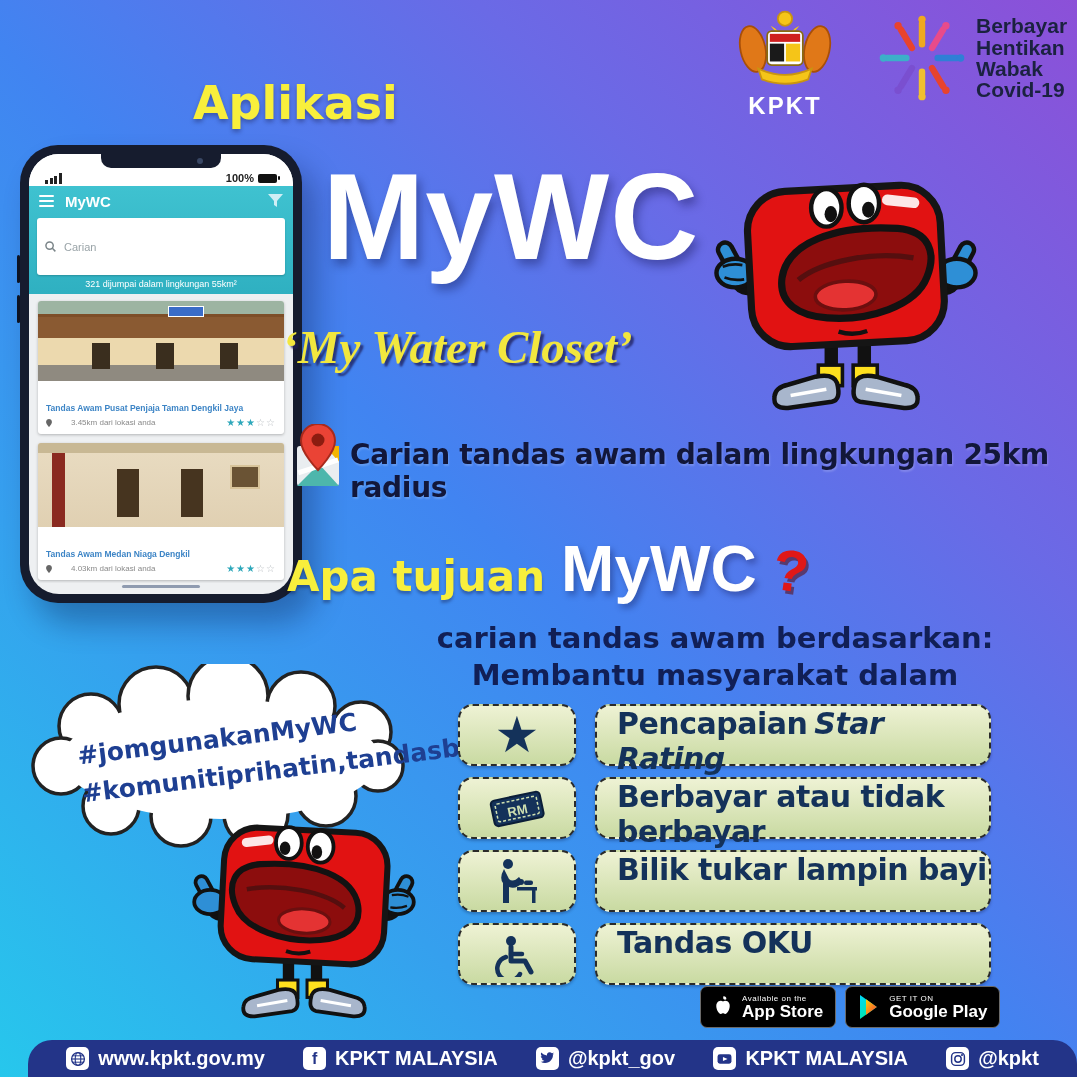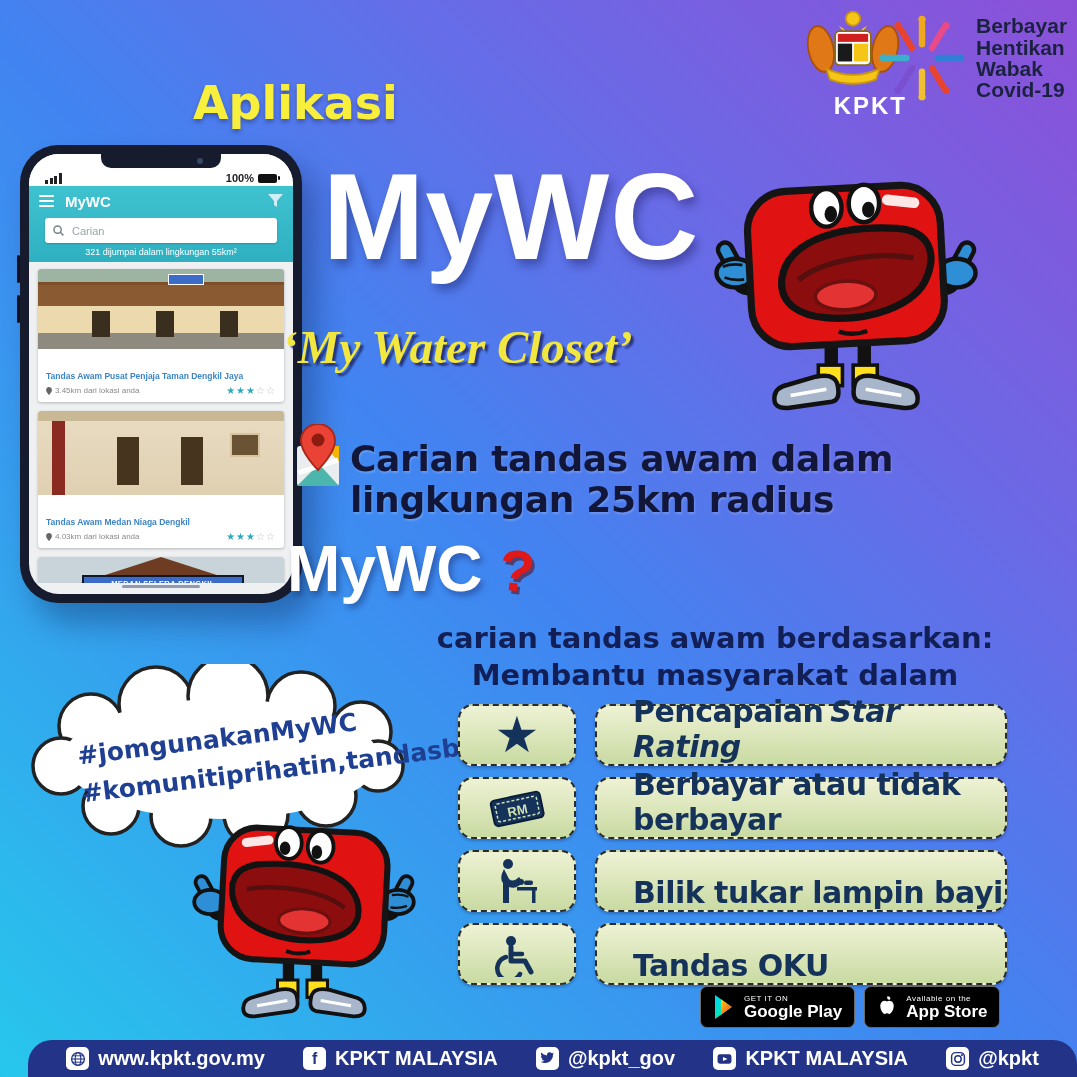--- a/index.html
+++ b/index.html
@@ -2,33 +2,33 @@
 <html><head>
 <meta charset="utf-8">
 <style>
   html,body{margin:0;padding:0;background:#222;}
   .poster{position:relative;width:1077px;height:1077px;overflow:hidden;
     font-family:"Liberation Sans",sans-serif;
     background:linear-gradient(45deg,#27c7ec 0%,#35a0ee 26%,#4184f1 48%,#6a6ae6 72%,#8c50d8 100%);}
   .abs{position:absolute;}
 
   
-  .kpkt-logo{left:787px;top:8px;width:120px;text-align:right;}
+  .kpkt-logo{left:725px;top:8px;width:120px;text-align:center;}
   .kpkt-label{color:#fff;font-weight:bold;font-size:24px;letter-spacing:2px;margin-top:-2px;}
   .covid-logo{left:876px;top:12px;display:flex;align-items:center;gap:8px;}
   .covid-text{color:#1b2240;font-weight:800;font-size:21px;line-height:1.02;}
 
   
   .aplikasi{left:193px;top:76px;font-size:46px;font-weight:800;color:#f8ef3c;
     text-shadow:0 3px 4px rgba(20,20,60,.35);font-family:"DejaVu Sans",sans-serif;}
   .big-title{left:296px;top:150px;width:430px;text-align:center;font-size:122px;line-height:1.1;
     font-weight:800;color:#fff;letter-spacing:1px;text-shadow:4px 6px 10px rgba(10,10,60,.35);}
   .subtitle{left:282px;top:320px;font-size:47px;font-weight:bold;font-style:italic;color:#f2e73e;
     font-family:"Liberation Serif",serif;text-shadow:3px 3px 2px rgba(30,30,90,.75);}
-  .feature-line{left:350px;top:438px;font-size:36px;font-weight:800;color:#12173a;letter-spacing:-0.3px;
+  .feature-line{left:350px;top:438px;font-size:28px;font-weight:800;color:#12173a;letter-spacing:-0.3px;
     font-family:"DejaVu Sans",sans-serif;text-shadow:1px 2px 2px rgba(255,255,255,.18);}
   .map-pin{left:291px;top:424px;}
 
   .purpose-row{left:287px;top:532px;display:flex;align-items:baseline;gap:16px;}
   .purpose-prefix{font-size:42px;font-weight:800;color:#f8ef3c;font-family:"DejaVu Sans",sans-serif;
     text-shadow:0 3px 3px rgba(20,20,60,.35);}
   .purpose-app{font-size:64px;font-weight:800;color:#fff;text-shadow:3px 4px 6px rgba(10,10,60,.35);}
   .purpose-q{font-size:58px;font-weight:800;color:#e01818;transform:rotate(8deg);
     text-shadow:3px 3px 0 rgba(90,10,10,.55);}
   .purpose-desc{left:428px;top:620px;width:574px;text-align:center;font-size:29px;font-weight:800;
@@ -38,21 +38,21 @@
   .bubble-wrap{left:16px;top:664px;width:420px;height:245px;}
   .bubble-text{position:absolute;left:62px;top:46px;transform:rotate(-7deg);
     color:#1e3f92;font-weight:bold;font-size:25px;line-height:1.5;font-family:"DejaVu Sans",sans-serif;}
 
   
   .features{left:458px;top:704px;display:flex;flex-direction:column;gap:11px;}
   .feat-row{display:flex;gap:19px;}
   .feat-box{background:linear-gradient(#eef2d4,#c9daa2);border:2px dashed #2a2a2a;border-radius:15px;
     box-shadow:0 2px 3px rgba(0,0,40,.25);}
   .feat-icon-box{width:114px;height:58px;display:flex;align-items:center;justify-content:center;}
-  .feat-text-box{width:372px;height:58px;display:flex;align-items:flex-end;padding-left:36px;}
+  .feat-text-box{width:372px;height:58px;display:flex;align-items:flex-start;padding-left:20px;}
   .feat-label{font-size:30px;font-weight:800;color:#14325a;font-family:"DejaVu Sans",sans-serif;letter-spacing:-0.5px;}
   .feat-label .it{font-style:italic;margin-left:7px;}
   .star-glyph{font-size:50px;color:#14325a;line-height:1;}
 
   
   .badges{left:700px;top:986px;display:flex;gap:9px;}
   .badge{background:#000;border:1px solid #6a6a6a;border-radius:7px;height:40px;display:flex;
     align-items:center;padding:0 12px;gap:9px;color:#fff;}
   .badge .lines{display:flex;flex-direction:column;justify-content:center;}
   .badge .small{font-size:8px;letter-spacing:.5px;}
@@ -78,31 +78,31 @@
     padding:6px 16px 2px;background:#fff;}
   .sig{display:flex;align-items:flex-end;gap:1.5px;}
   .sig i{display:block;width:3px;background:#222;}
   .batt-group{display:flex;align-items:center;gap:4px;font-size:11px;color:#222;font-weight:bold;}
   .batt{width:19px;height:9px;background:#111;border-radius:2px;position:relative;}
   .batt:after{content:"";position:absolute;right:-3px;top:2.5px;width:2.5px;height:4px;background:#111;border-radius:1px;}
   .app-top{background:linear-gradient(#3fc2d0,#2fb0c1);padding-bottom:5px;}
   .appbar{height:30px;display:flex;align-items:center;padding:0 10px;gap:11px;}
   .burger i{display:block;width:15px;height:2.5px;background:#fff;margin:2.5px 0;border-radius:1px;}
   .appbar-title{color:#fff;font-weight:bold;font-size:15px;flex:1;}
-  .search-box{margin:2px 16px 4px;background:#fff;border-radius:3px;height:25px;display:flex;
-    align-items:center;padding:0 8px;gap:8px;box-shadow:0 1px 2px rgba(0,0,0,.2);}
+  .search-box{margin:2px 8px 4px;background:#fff;border-radius:3px;height:25px;display:flex;
+    align-items:center;padding:16px 8px;gap:8px;box-shadow:0 1px 2px rgba(0,0,0,.2);}
   .search-ph{color:#9aa4a8;font-size:11px;}
   .results-banner{color:#fff;font-size:9px;text-align:center;}
   .list{flex:1;padding:7px 9px 0;overflow:hidden;}
   .card{background:#fff;border-radius:3px;box-shadow:0 1px 3px rgba(0,0,0,.25);margin-bottom:9px;overflow:hidden;}
   .photo{position:relative;width:100%;overflow:hidden;}
   .meta{padding:22px 8px 6px;}
   .l-title{color:#3d85c6;font-size:8.5px;font-weight:bold;margin-bottom:4px;}
   .l-row{display:flex;align-items:center;justify-content:space-between;}
-  .l-dist{color:#8a8a8a;font-size:8px;display:flex;align-items:center;gap:3px;}
+  .l-dist{color:#8a8a8a;font-size:8px;display:flex;align-items:center;gap:19px;}
   .l-stars{font-size:10px;letter-spacing:1px;}
   .l-stars .f{color:#2fa8bb;} .l-stars .e{color:#b9bec2;}
   .home-line{width:78px;height:3px;border-radius:2px;background:#8f9bb0;margin:2px auto 6px;}
   
   .ph1{height:80px;background:linear-gradient(#9db4a2 0 16%,#7d4e28 16% 20%,#8a5a32 20% 46%,#ecd9ae 46% 80%,#8f8a80 80% 100%);}
   .ph1 .door{position:absolute;background:#3a2e1e;width:18px;height:26px;top:42px;}
   .ph1 .sign{position:absolute;left:53%;top:6%;width:34px;height:9px;background:#3a6cc8;border:1px solid #fff;}
   .ph2{height:84px;background:linear-gradient(#e9dcc2,#e0d0b2);}
   .ph2 .beam{position:absolute;left:0;top:0;width:100%;height:10px;background:#c8b894;}
   .ph2 .col{position:absolute;background:#8a2a20;width:13px;height:74px;left:14px;top:10px;}
@@ -324,20 +324,21 @@
     <rect x="6" y="22" width="42" height="40" rx="3" fill="#e9edf0"></rect>
     <polygon points="6,62 28,40 48,62" fill="#4db6ac"></polygon>
     <polygon points="34,22 48,22 48,38" fill="#f4b400"></polygon>
     <rect x="6" y="40" width="42" height="5" fill="#fff" transform="rotate(-18 27 42)"></rect>
     <path d="M27,0 C17,0 10,7.5 10,17 C10,29 27,46 27,46 C27,46 44,29 44,17 C44,7.5 37,0 27,0 Z" fill="#ea4335" stroke="#a82a1c" stroke-width="2"></path>
     <circle cx="27" cy="16" r="6.5" fill="#8c1c10"></circle>
   </svg>
   <div class="abs feature-line">Carian tandas awam dalam lingkungan 25km radius</div>
 
   <div class="abs purpose-row">
+    <span class="purpose-prefix">Apa tujuan</span>
     <span class="purpose-app">MyWC</span>
     <span class="purpose-q">?</span>
   </div>
   <div class="abs purpose-desc">
     <div>carian tandas awam berdasarkan:</div>
     <div>Membantu masyarakat dalam</div>
   </div>
 
   <div class="abs bubble-wrap">
     <svg width="420" height="245" viewBox="0 0 420 245">
@@ -422,50 +423,50 @@
         </svg>
       </div>
       <div class="feat-box feat-text-box">
         <span class="feat-label">Tandas OKU</span>
       </div>
     </div>
 
   </div>
 
   <div class="abs badges">
+    <div class="badge">
+      <svg width="20" height="24" viewBox="0 0 32 38">
+        <path d="M21,7 c-3,1 -5.5,-1 -4.5,-5 c3,-0.5 6,2 4.5,5 z" fill="#fff"></path>
+        <path d="M16,10 c-3,-2 -9,-1 -10.5,4.5 c-1.5,7 3.5,15.5 7,15.5 c1.8,0 2.3,-1.1 3.5,-1.1 c1.2,0 1.7,1.1 3.5,1.1 c3.5,0 8.5,-8.5 7,-15.5 c-1.2,-5.5 -7.5,-6.5 -10.5,-4.5 z" fill="#fff"></path>
+      </svg>
+      <span class="lines">
+        <span class="small">Available on the</span>
+        <span class="big">App Store</span>
+      </span>
+    </div>
     <div class="badge">
       <svg width="22" height="24" viewBox="0 0 15 20">
         <defs>
           <linearGradient id="gp1" x1="0" y1="0" x2="1" y2="1">
             <stop offset="0" stop-color="#00d7fe"></stop>
               <stop offset="1" stop-color="#00f076"></stop>
           </linearGradient>
           <linearGradient id="gp2" x1="0" y1="0" x2="1" y2="1">
             <stop offset="0" stop-color="#ffd500"></stop>
               <stop offset="1" stop-color="#f43c3c"></stop>
           </linearGradient>
         </defs>
         <polygon points="0,0 14,10 0,20" fill="url(#gp1)"></polygon>
         <polygon points="5,3.5 14,10 5,16.5" fill="url(#gp2)"></polygon>
       </svg>
       <span class="lines">
         <span class="small">GET IT ON</span>
         <span class="big">Google Play</span>
       </span>
     </div>
-    <div class="badge">
-      <svg width="20" height="24" viewBox="0 0 32 38">
-        <path d="M21,7 c-3,1 -5.5,-1 -4.5,-5 c3,-0.5 6,2 4.5,5 z" fill="#fff"></path>
-        <path d="M16,10 c-3,-2 -9,-1 -10.5,4.5 c-1.5,7 3.5,15.5 7,15.5 c1.8,0 2.3,-1.1 3.5,-1.1 c1.2,0 1.7,1.1 3.5,1.1 c3.5,0 8.5,-8.5 7,-15.5 c-1.2,-5.5 -7.5,-6.5 -10.5,-4.5 z" fill="#fff"></path>
-      </svg>
-      <span class="lines">
-        <span class="small">Available on the</span>
-        <span class="big">App Store</span>
-      </span>
-    </div>
   </div>
 
   <div class="abs footer">
     <div class="soc">
       <span class="soc-sq">
         <svg width="16" height="16" viewBox="0 0 20 20">
           <circle cx="10" cy="10" r="8" fill="none" stroke="#233488" stroke-width="1.6"></circle>
           <ellipse cx="10" cy="10" rx="3.5" ry="8" fill="none" stroke="#233488" stroke-width="1.4"></ellipse>
           <line x1="2" y1="10" x2="18" y2="10" stroke="#233488" stroke-width="1.4"></line>
           <line x1="3" y1="6" x2="17" y2="6" stroke="#233488" stroke-width="1.2"></line>

